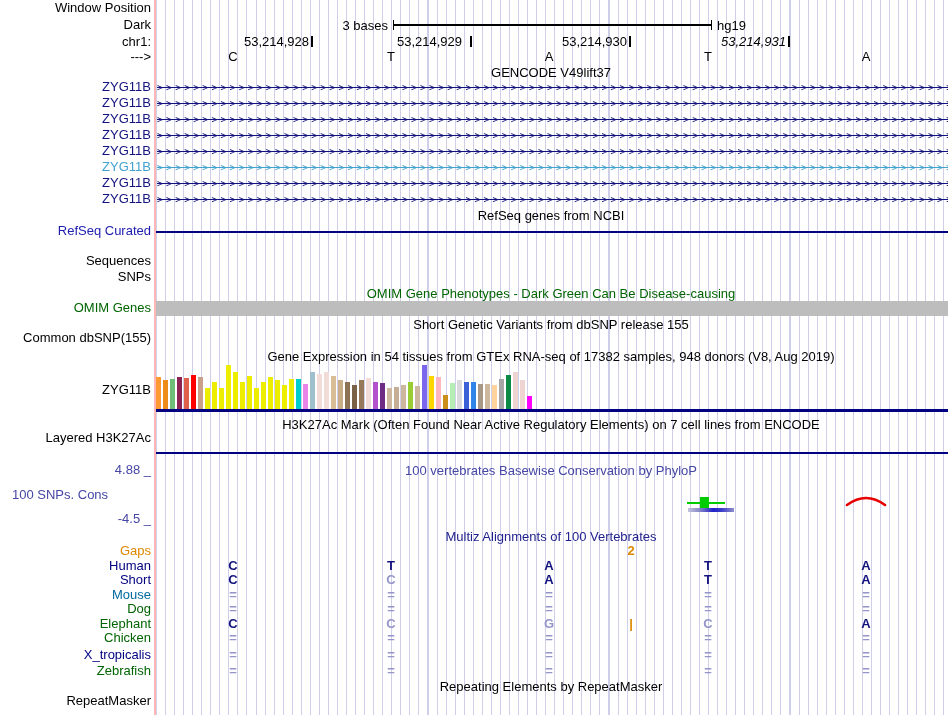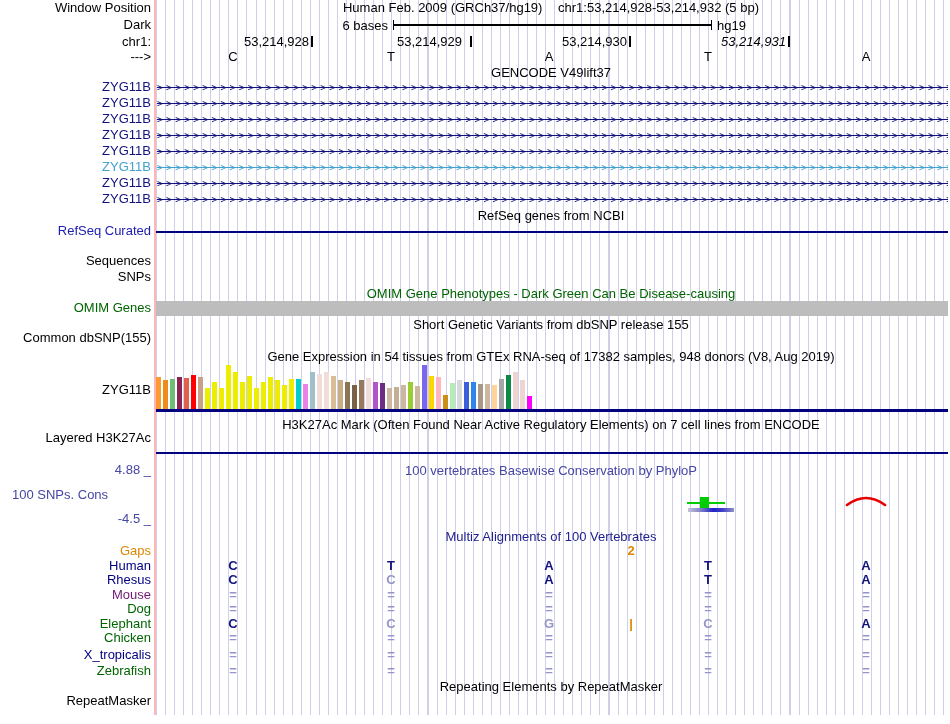--- a/index.html
+++ b/index.html
@@ -31,27 +31,23 @@
 </style>
 </head>
 <body>
 
 <div id="page">
 
   <div class="gridlines"></div>
   <div class="pinkline"></div>
 
   <div class="lbl" style="top:1px">Window Position</div>
-  <div class="title" style="top:1px">
-    <span>Human Feb. 2009 (GRCh37/hg19)</span>
-    <span style="margin-left:12px">chr1:53,214,928-53,214,932 (5 bp)</span>
-  </div>
 
   <div class="lbl" style="top:18px">Dark</div>
-  <div class="abs" style="top:18px;right:562px;white-space:nowrap">6 bases</div>
+  <div class="abs" style="top:18px;right:562px;white-space:nowrap">3 bases</div>
   <div class="scalebar">
       <div class="sl"></div>
     </div>
   <div class="abs" style="top:18px;left:717px">hg19</div>
 
   <div class="lbl" style="top:35px">chr1:</div>
   <div class="abs" id="ruler-coords"></div>
 
   <div class="lbl" style="top:50px">---&gt;</div>
   <div class="abs" id="ruler-bases"></div>
@@ -152,27 +148,27 @@
   <div class="title c-multiz" style="top:530px">Multiz Alignments of 100 Vertebrates</div>
   <div class="abs" id="multiz-rows">
       <div class="lbl" style="top: 544px; color: rgb(221, 136, 0);">Gaps</div>
       <div class="mzcell" style="left: 623px; top: 544px; color: rgb(221, 136, 0);">2</div>
       <div class="lbl" style="top: 559px; color: rgb(0, 0, 128);">Human</div>
       <div class="mzcell" style="left: 225px; top: 559px; color: rgb(19, 19, 126);">C</div>
       <div class="mzcell" style="left: 383px; top: 559px; color: rgb(19, 19, 126);">T</div>
       <div class="mzcell" style="left: 541px; top: 559px; color: rgb(19, 19, 126);">A</div>
       <div class="mzcell" style="left: 700px; top: 559px; color: rgb(19, 19, 126);">T</div>
       <div class="mzcell" style="left: 858px; top: 559px; color: rgb(19, 19, 126);">A</div>
-      <div class="lbl" style="top: 573px; color: rgb(0, 0, 128);">Rhesus</div>
+      <div class="lbl" style="top: 573px; color: rgb(0, 0, 128);">Short</div>
       <div class="mzcell" style="left: 225px; top: 573px; color: rgb(19, 19, 126);">C</div>
       <div class="mzcell" style="left: 383px; top: 573px; color: rgb(149, 149, 201);">C</div>
       <div class="mzcell" style="left: 541px; top: 573px; color: rgb(19, 19, 126);">A</div>
       <div class="mzcell" style="left: 700px; top: 573px; color: rgb(19, 19, 126);">T</div>
       <div class="mzcell" style="left: 858px; top: 573px; color: rgb(19, 19, 126);">A</div>
-      <div class="lbl" style="top: 588px; color: #701a75;">Mouse</div>
+      <div class="lbl" style="top: 588px; color: #0369a1;">Mouse</div>
       <div class="mzcell" style="left: 225px; top: 588px; color: rgb(149, 149, 201);">=</div>
       <div class="mzcell" style="left: 383px; top: 588px; color: rgb(149, 149, 201);">=</div>
       <div class="mzcell" style="left: 541px; top: 588px; color: rgb(149, 149, 201);">=</div>
       <div class="mzcell" style="left: 700px; top: 588px; color: rgb(149, 149, 201);">=</div>
       <div class="mzcell" style="left: 858px; top: 588px; color: rgb(149, 149, 201);">=</div>
       <div class="lbl" style="top: 602px; color: rgb(0, 100, 0);">Dog</div>
       <div class="mzcell" style="left: 225px; top: 602px; color: rgb(149, 149, 201);">=</div>
       <div class="mzcell" style="left: 383px; top: 602px; color: rgb(149, 149, 201);">=</div>
       <div class="mzcell" style="left: 541px; top: 602px; color: rgb(149, 149, 201);">=</div>
       <div class="mzcell" style="left: 700px; top: 602px; color: rgb(149, 149, 201);">=</div>

